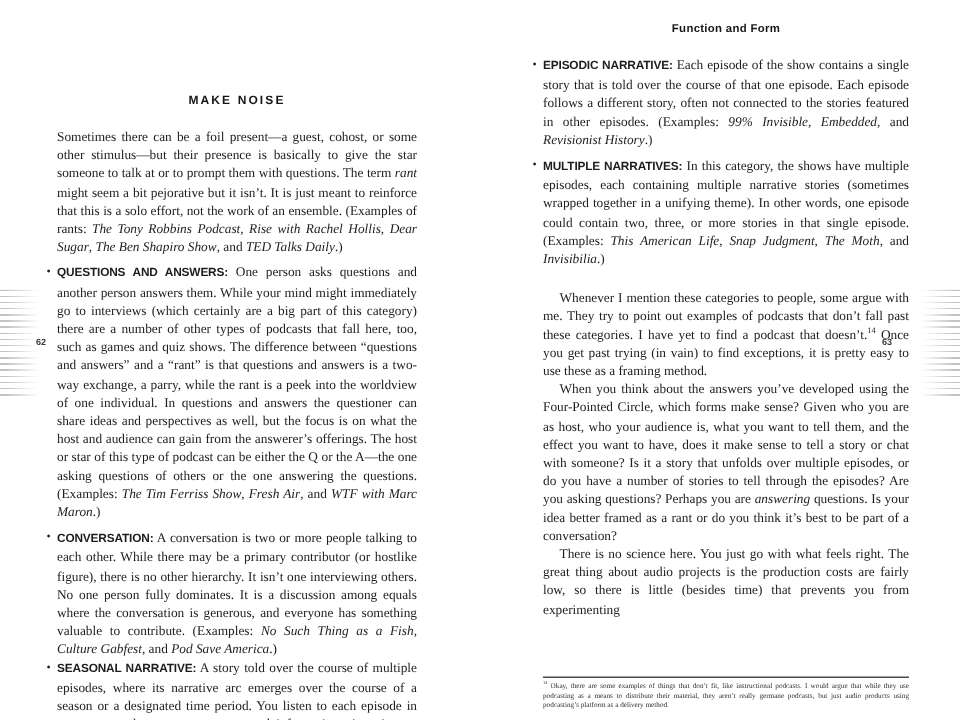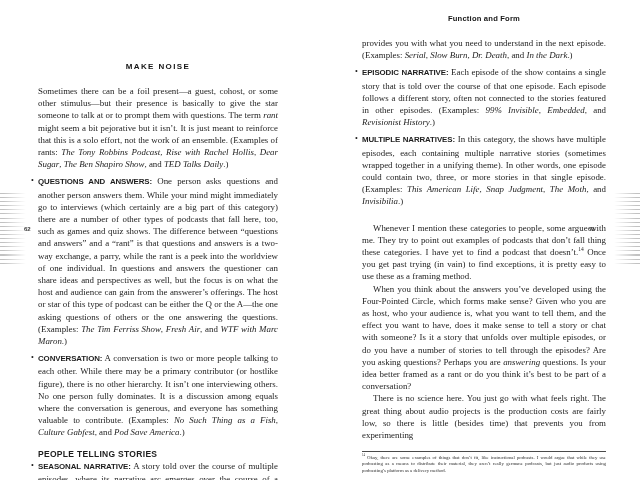--- a/index.html
+++ b/index.html
@@ -51,32 +51,30 @@
 
   <div class="edge edge-left"></div>
   <div class="edge edge-right"></div>
 
   <div class="page" style="left:38px;width:240px;margin-top:48px;">
     <div class="running-head head-left">MAKE NOISE</div>
     <div class="content">
         <div class="para"><span>Sometimes there can be a foil present—a guest, cohost, or some other stimulus—but their presence is basically to give the star someone to talk at or to prompt them with questions. The term </span><span class="it">rant</span><span> might seem a bit pejorative but it isn’t. It is just meant to reinforce that this is a solo effort, not the work of an ensemble. (Examples of rants: </span><span class="it">The Tony Robbins Podcast</span><span>, </span><span class="it">Rise with Rachel Hollis</span><span>, </span><span class="it">Dear Sugar</span><span>, </span><span class="it">The Ben Shapiro Show</span><span>, and </span><span class="it">TED Talks Daily</span><span>.)</span></div>
         <div class="para bullet gap-s"><span class="lead">QUESTIONS AND ANSWERS:</span><span> One person asks questions and another person answers them. While your mind might immediately go to interviews (which certainly are a big part of this category) there are a number of other types of podcasts that fall here, too, such as games and quiz shows. The difference between “questions and answers” and a “rant” is that questions and answers is a two-way exchange, a parry, while the rant is a peek into the worldview of one individual. In questions and answers the questioner can share ideas and perspectives as well, but the focus is on what the host and audience can gain from the answerer’s offerings. The host or star of this type of podcast can be either the Q or the A—the one asking questions of others or the one answering the questions. (Examples: </span><span class="it">The Tim Ferriss Show</span><span>, </span><span class="it">Fresh Air</span><span>, and </span><span class="it">WTF with Marc Maron</span><span>.)</span></div>
         <div class="para bullet gap-s"><span class="lead">CONVERSATION:</span><span> A conversation is two or more people talking to each other. While there may be a primary contributor (or hostlike figure), there is no other hierarchy. It isn’t one interviewing others. No one person fully dominates. It is a discussion among equals where the conversation is generous, and everyone has something valuable to contribute. (Examples: </span><span class="it">No Such Thing as a Fish</span><span>, </span><span class="it">Culture Gabfest</span><span>, and </span><span class="it">Pod Save America</span><span>.)</span></div>
-        <div class="section-heading">PEOPLE TELLING STORIES</div>
         <div class="para bullet"><span class="lead">SEASONAL NARRATIVE:</span><span> A story told over the course of multiple episodes, where its narrative arc emerges over the course of a season or a designated time period. You listen to each episode in sequence as the story progresses, and information given in one episode</span></div>
       </div>
   </div>
 
   <div class="page" style="left:362px;width:244px;">
     <div class="running-head head-right">Function and Form</div>
     <div class="content">
-        <div class="para"><span>provides you with what you need to understand in the next episode. (Examples: </span><span class="it">Serial</span><span>, </span><span class="it">Slow Burn</span><span>, </span><span class="it">Dr. Death</span><span>, and </span><span class="it">In the Dark</span><span>.)</span></div>
         <div class="para bullet gap-s"><span class="lead">EPISODIC NARRATIVE:</span><span> Each episode of the show contains a single story that is told over the course of that one episode. Each episode follows a different story, often not connected to the stories featured in other episodes. (Examples: </span><span class="it">99% Invisible</span><span>, </span><span class="it">Embedded</span><span>, and </span><span class="it">Revisionist History</span><span>.)</span></div>
         <div class="para bullet gap-s"><span class="lead">MULTIPLE NARRATIVES:</span><span> In this category, the shows have multiple episodes, each containing multiple narrative stories (sometimes wrapped together in a unifying theme). In other words, one episode could contain two, three, or more stories in that single episode. (Examples: </span><span class="it">This American Life</span><span>, </span><span class="it">Snap Judgment</span><span>, </span><span class="it">The Moth</span><span>, and </span><span class="it">Invisibilia</span><span>.)</span></div>
-        <div class="para indent gap-l"><span>Whenever I mention these categories to people, some argue with me. They try to point out examples of podcasts that don’t fall thing these categories. I have yet to find a podcast that doesn’t.</span><span class="sup">14</span><span> Once you get past trying (in vain) to find exceptions, it is pretty easy to use these as a framing method.</span></div>
+        <div class="para indent gap-l"><span>Whenever I mention these categories to people, some argue with me. They try to point out examples of podcasts that don’t fall past these categories. I have yet to find a podcast that doesn’t.</span><span class="sup">14</span><span> Once you get past trying (in vain) to find exceptions, it is pretty easy to use these as a framing method.</span></div>
         <div class="para indent"><span>When you think about the answers you’ve developed using the Four-Pointed Circle, which forms make sense? Given who you are as host, who your audience is, what you want to tell them, and the effect you want to have, does it make sense to tell a story or chat with someone? Is it a story that unfolds over multiple episodes, or do you have a number of stories to tell through the episodes? Are you asking questions? Perhaps you are </span><span class="it">answering</span><span> questions. Is your idea better framed as a rant or do you think it’s best to be part of a conversation?</span></div>
         <div class="para indent"><span>There is no science here. You just go with what feels right. The great thing about audio projects is the production costs are fairly low, so there is little (besides time) that prevents you from experimenting</span></div>
         <div class="footnote"><span class="sup">14</span><span> Okay, there are some examples of things that don’t fit, like instructional podcasts. I would argue that while they use podcasting as a means to distribute their material, they aren’t really germane podcasts, but just audio products using podcasting’s platform as a delivery method.</span></div>
       </div>
   </div>
 
   <div class="page-number pn-left">62</div>
   <div class="page-number pn-right">63</div>
 
 </div>

